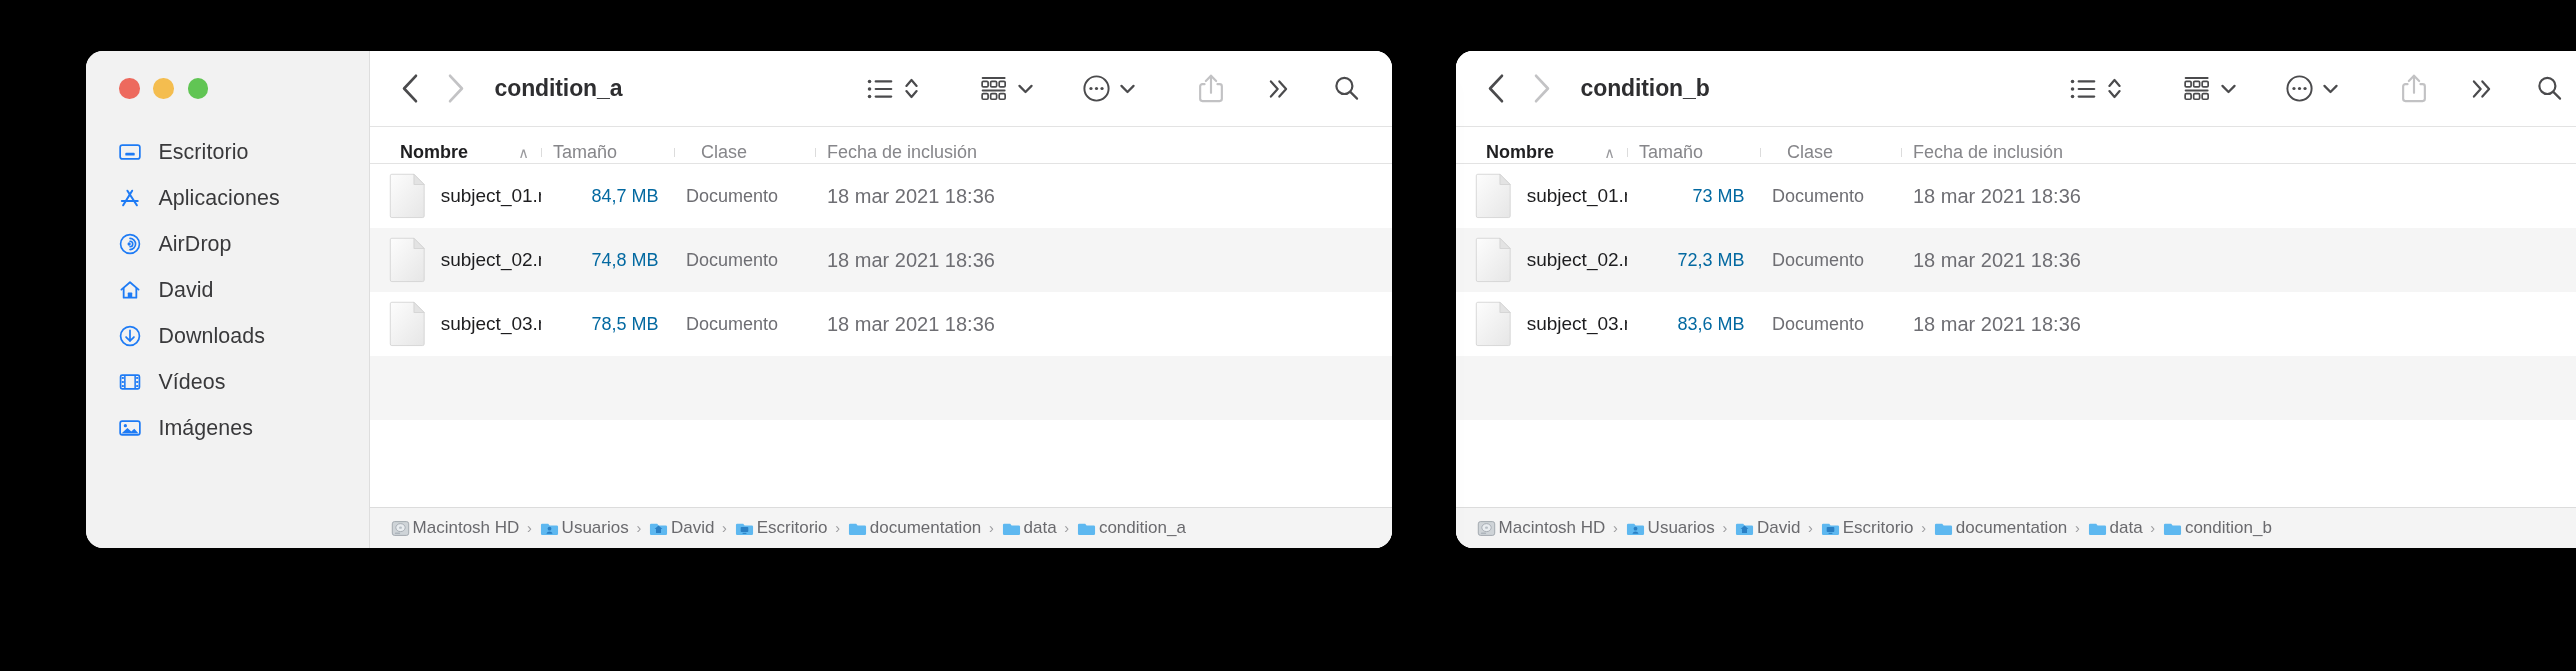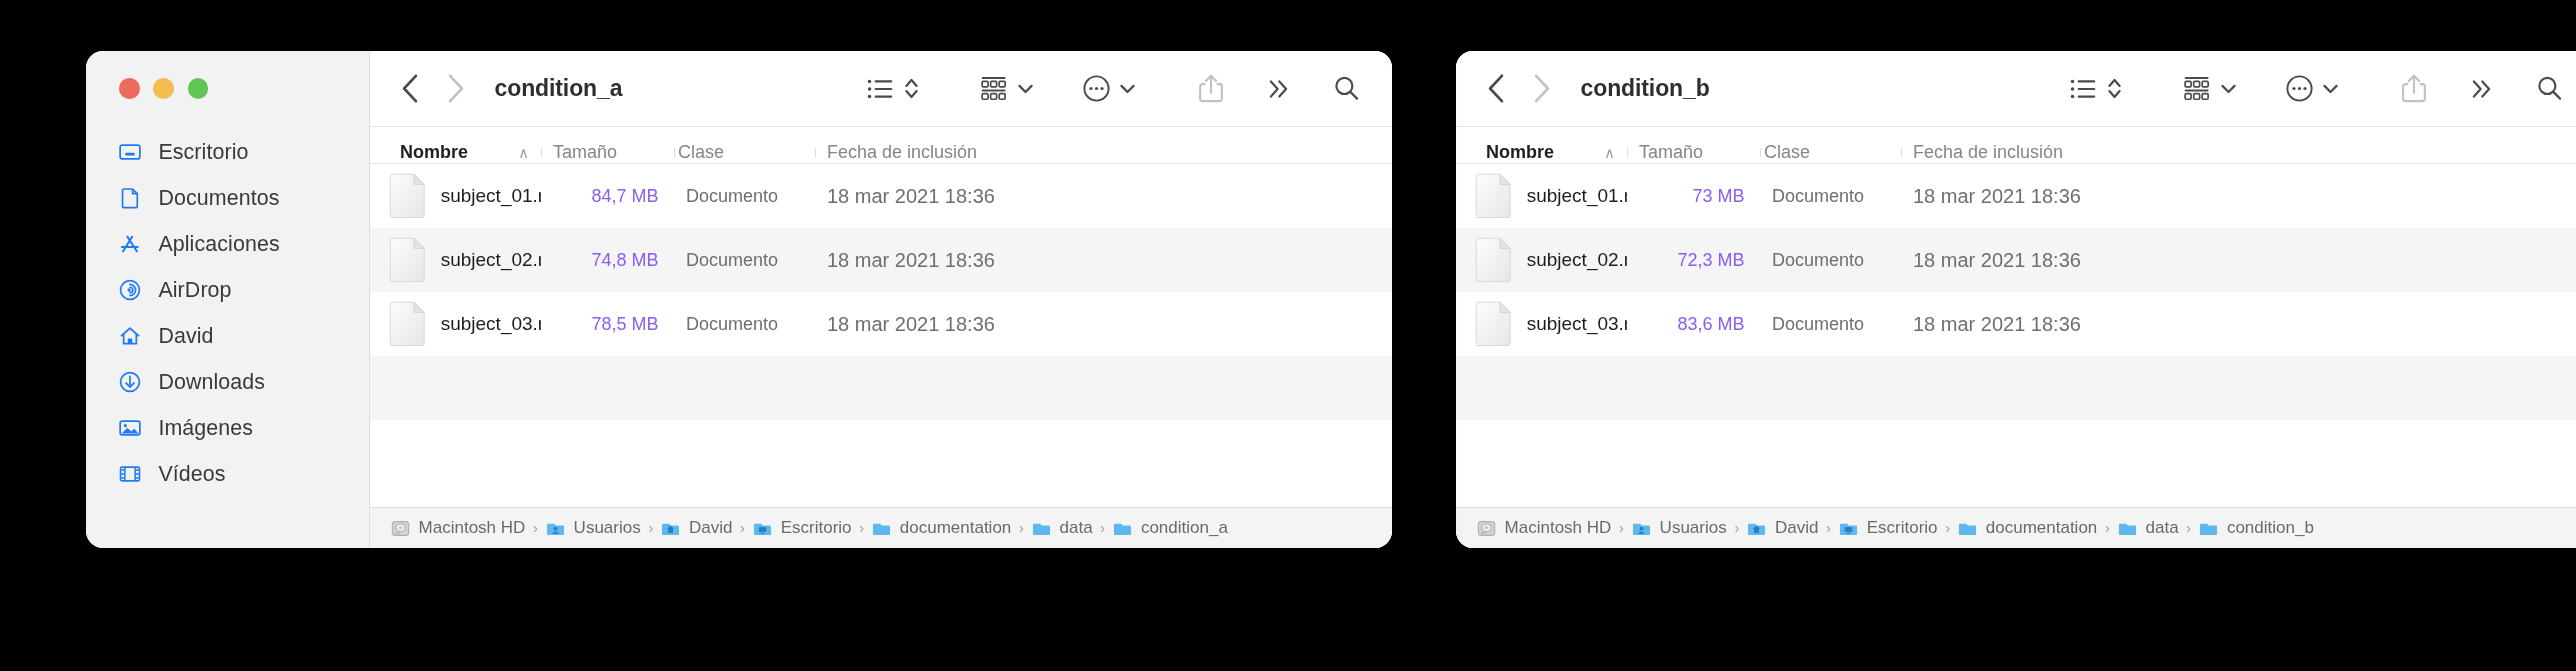--- a/index.html
+++ b/index.html
@@ -206,21 +206,21 @@
     font-weight: 700;
     justify-content: space-between;
     padding-right: 12px;
   }
   .sort-arrow {
     font-size: 14.6px;
     color: #9a9a9e;
     font-weight: 400;
   }
   .ch-size  { flex: 0 0 133px; padding-left: 12px; }
-  .ch-kind  { flex: 0 0 141px; padding-left: 4px; }
+  .ch-kind  { flex: 0 0 141px; padding-left: 27px; }
   .ch-date  { flex: 1 1 auto;  padding-left: 12px; }
 
   
   .file-list {
     flex: 1 1 auto;
     min-height: 0;
     display: flex;
     flex-direction: column;
     background: #ffffff;
     overflow: hidden;
@@ -253,21 +253,21 @@
     flex: 0 0 38px;
     width: 38px;
     height: 46px;
     margin-left: 19px;
     position: relative;
   }
   .fc-size {
     flex: 0 0 133px;
     padding-right: 15.4px;
     justify-content: flex-end;
-    color: #8b5cf6;
+    color: #0369a1;
     font-size: 18px;
   }
   .fc-kind {
     flex: 0 0 141px;
     padding-left: 12px;
     color: #6e6e73;
     font-size: 18px;
   }
   .fc-date {
     flex: 1 1 auto;
@@ -289,21 +289,21 @@
     align-items: center;
     background: #f4f4f4;
     border-top: 0.9px solid #dcdcdc;
     padding-left: 20.6px;
     box-sizing: border-box;
     overflow: hidden;
   }
   .crumb {
     display: flex;
     align-items: center;
-    gap: 9px;
+    gap: 3px;
     flex: 0 0 auto;
     cursor: default;
   }
   .crumb-label {
     font-size: 17px;
     color: #6a6a6e;
     white-space: nowrap;
   }
   .crumb-sep {
     font-size: 14.6px;
@@ -591,29 +591,20 @@
             <div class="sb-item">
               <span class="sb-icon">
                 <svg width="24" height="24" viewBox="0 0 28 28">
                   <rect x="2.5" y="6" width="23" height="16" rx="2.6" fill="none" stroke="#1e7bf5" stroke-width="2"></rect>
                   <rect x="8.5" y="15" width="11" height="3.2" rx="1.1" fill="#1e7bf5"></rect>
                 </svg>
               </span>
               <span class="sb-label">Escritorio</span>
             </div>
 
-            <div class="sb-item">
-              <span class="sb-icon">
-                <svg width="24" height="24" viewBox="0 0 28 28">
-                  <path d="M6.5 3.5 H17 L22.5 9 V24 a1.2 1.2 0 0 1 -1.2 1.2 H6.5 A1.2 1.2 0 0 1 5.3 24 V4.7 A1.2 1.2 0 0 1 6.5 3.5 Z" fill="none" stroke="#1e7bf5" stroke-width="2" stroke-linejoin="round"></path>
-                  <path d="M17 3.5 V9 H22.5" fill="none" stroke="#1e7bf5" stroke-width="2" stroke-linejoin="round"></path>
-                </svg>
-              </span>
-              <span class="sb-label">Documentos</span>
-            </div>
 
             <div class="sb-item">
               <span class="sb-icon">
                 <svg width="24" height="24" viewBox="0 0 28 28">
                   <path d="M6 22.5 L16.5 5.5" fill="none" stroke="#1e7bf5" stroke-width="2.4" stroke-linecap="round"></path>
                   <path d="M11 5.5 L22 22.5" fill="none" stroke="#1e7bf5" stroke-width="2.4" stroke-linecap="round"></path>
                   <path d="M4.5 17.5 H23" fill="none" stroke="#1e7bf5" stroke-width="2.4" stroke-linecap="round"></path>
                 </svg>
               </span>
               <span class="sb-label">Aplicaciones</span>
@@ -644,47 +635,47 @@
 
             <div class="sb-item">
               <span class="sb-icon">
                 <svg width="24" height="24" viewBox="0 0 28 28">
                   <circle cx="14" cy="14" r="11" fill="none" stroke="#1e7bf5" stroke-width="2"></circle>
                   <path d="M14 7.5 V19.5" fill="none" stroke="#1e7bf5" stroke-width="2" stroke-linecap="round"></path>
                   <path d="M9.4 15.2 L14 19.8 L18.6 15.2" fill="none" stroke="#1e7bf5" stroke-width="2" stroke-linecap="round" stroke-linejoin="round"></path>
                 </svg>
               </span>
               <span class="sb-label">Downloads</span>
-            </div>
-
-            <div class="sb-item">
-              <span class="sb-icon">
-                <svg width="24" height="24" viewBox="0 0 28 28">
-                  <rect x="2.5" y="6" width="23" height="16" rx="2.4" fill="none" stroke="#1e7bf5" stroke-width="2"></rect>
-                  <circle cx="8.6" cy="11.3" r="1.9" fill="#1e7bf5"></circle>
-                  <path d="M4 20.5 L11 14 L15.5 18 L19 15 L24 20.5 Z" fill="#1e7bf5"></path>
-                </svg>
-              </span>
-              <span class="sb-label">Imágenes</span>
             </div>
 
             <div class="sb-item">
               <span class="sb-icon">
                 <svg width="24" height="24" viewBox="0 0 28 28">
                   <rect x="3" y="6" width="22" height="16" rx="1.8" fill="none" stroke="#1e7bf5" stroke-width="2"></rect>
                   <path d="M8 6 V22 M20 6 V22" fill="none" stroke="#1e7bf5" stroke-width="1.8"></path>
                   <rect x="4.4" y="8.2" width="2.4" height="2.2" fill="#1e7bf5"></rect>
                   <rect x="4.4" y="12.9" width="2.4" height="2.2" fill="#1e7bf5"></rect>
                   <rect x="4.4" y="17.6" width="2.4" height="2.2" fill="#1e7bf5"></rect>
                   <rect x="21.2" y="8.2" width="2.4" height="2.2" fill="#1e7bf5"></rect>
                   <rect x="21.2" y="12.9" width="2.4" height="2.2" fill="#1e7bf5"></rect>
                   <rect x="21.2" y="17.6" width="2.4" height="2.2" fill="#1e7bf5"></rect>
                 </svg>
               </span>
               <span class="sb-label">Vídeos</span>
+            </div>
+
+            <div class="sb-item">
+              <span class="sb-icon">
+                <svg width="24" height="24" viewBox="0 0 28 28">
+                  <rect x="2.5" y="6" width="23" height="16" rx="2.4" fill="none" stroke="#1e7bf5" stroke-width="2"></rect>
+                  <circle cx="8.6" cy="11.3" r="1.9" fill="#1e7bf5"></circle>
+                  <path d="M4 20.5 L11 14 L15.5 18 L19 15 L24 20.5 Z" fill="#1e7bf5"></path>
+                </svg>
+              </span>
+              <span class="sb-label">Imágenes</span>
             </div>
 
           </div>
         </div>
 
         <div class="content">
 
           <div class="toolbar">
             <div class="nav-btns">
               <div class="tb-btn">

